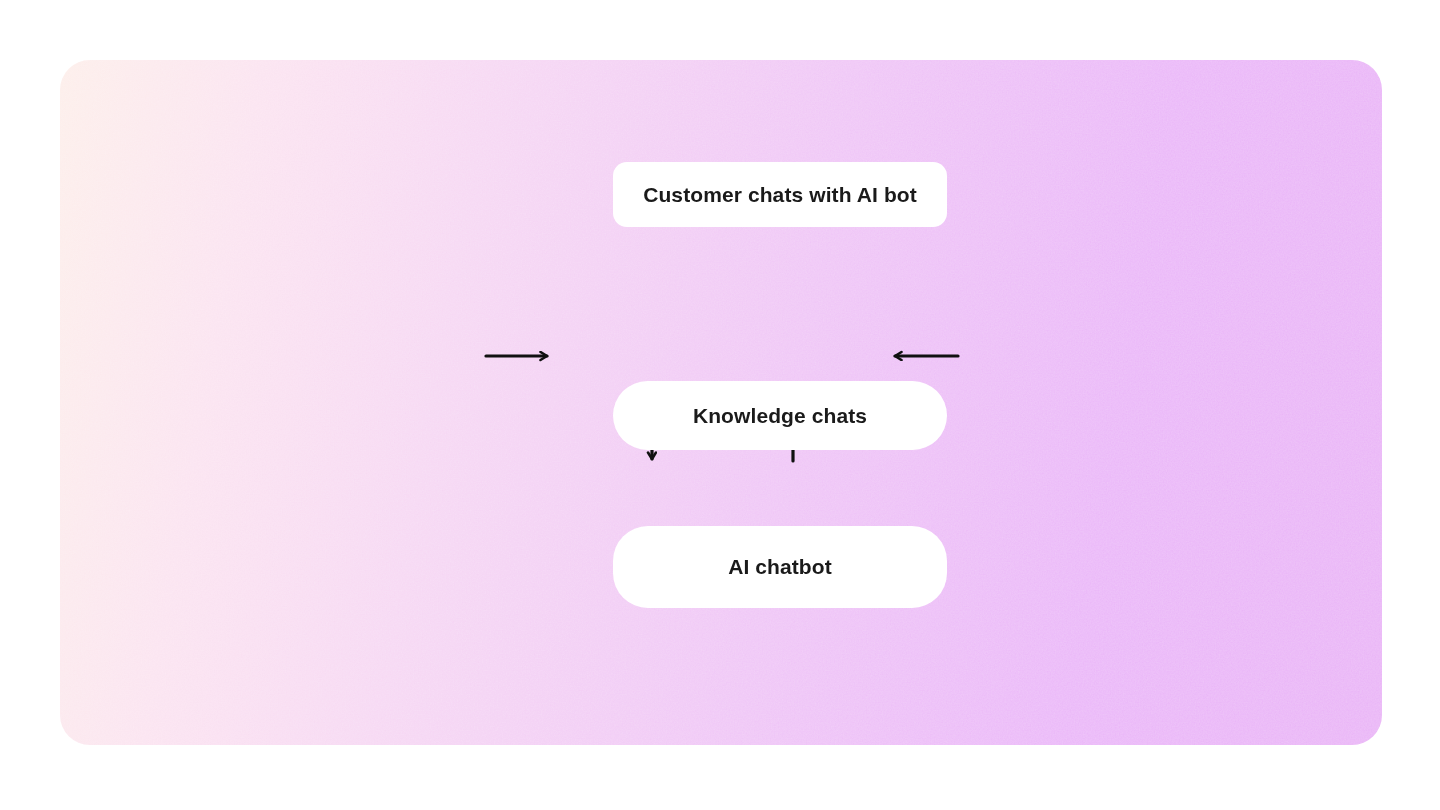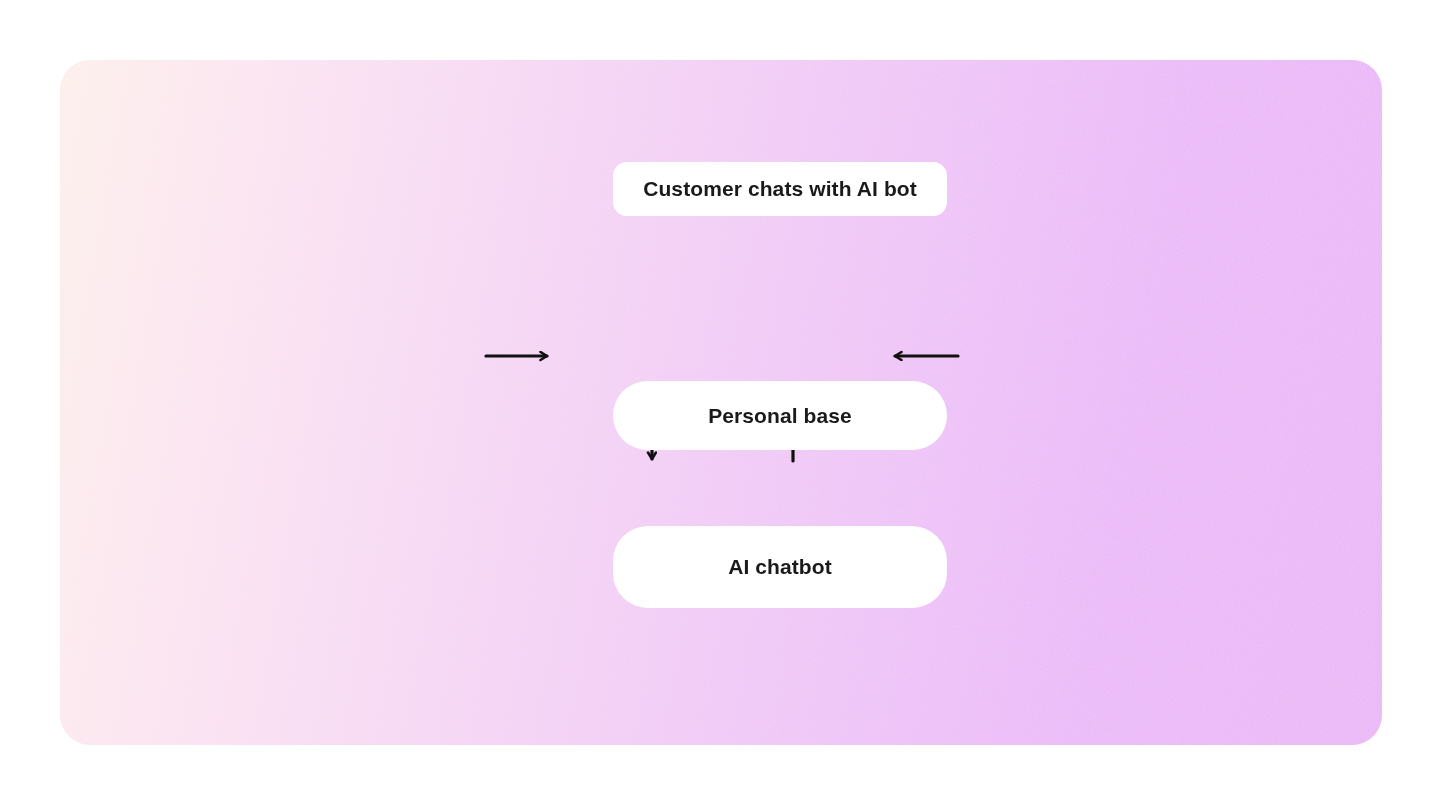--- a/index.html
+++ b/index.html
@@ -32,21 +32,21 @@
     align-items: center;
     justify-content: center;
     text-align: center;
     color: #1a1a1a;
     font-size: 21px;
     font-weight: 700;
     letter-spacing: 0.1px;
   }
   .pill { border-radius: 35px; }
   .rect { border-radius: 14px; }
-  #node-title        { left: 553px; top: 102px; width: 334px; height: 54px; }
+  #node-title        { left: 553px; top: 102px; width: 334px; height: 65px; }
   #node-personal     { left: 150px; top: 321px; width: 334px; height: 69px; }
   #node-kb           { left: 553px; top: 321px; width: 334px; height: 69px; }
   #node-team         { left: 957px; top: 321px; width: 333px; height: 69px; }
   #node-chatbot      { left: 553px; top: 466px; width: 334px; height: 82px; }
   #node-conversation { left: 553px; top: 608px; width: 333px; height: 69px; }
   .arrows-layer {
     position: absolute; inset: 0;
     width: 100%; height: 100%;
     pointer-events: none;
   }
@@ -85,21 +85,21 @@
     <path class="arrow" d="M592,479 L592,543" marker-end="url(#ah)"></path>
     <path class="arrow" d="M733,546 L733,481" marker-end="url(#ah)"></path>
   </svg>
 
   <div class="node rect" id="node-title">
     <span>Customer chats with AI bot</span>
   </div>
 
 
   <div class="node pill" id="node-kb">
-    <span>Personal base</span>
+    <span>Knowledge chats</span>
   </div>
 
 
   <div class="node pill" id="node-chatbot">
     <span>AI chatbot</span>
   </div>
 
 
 </div>
 

